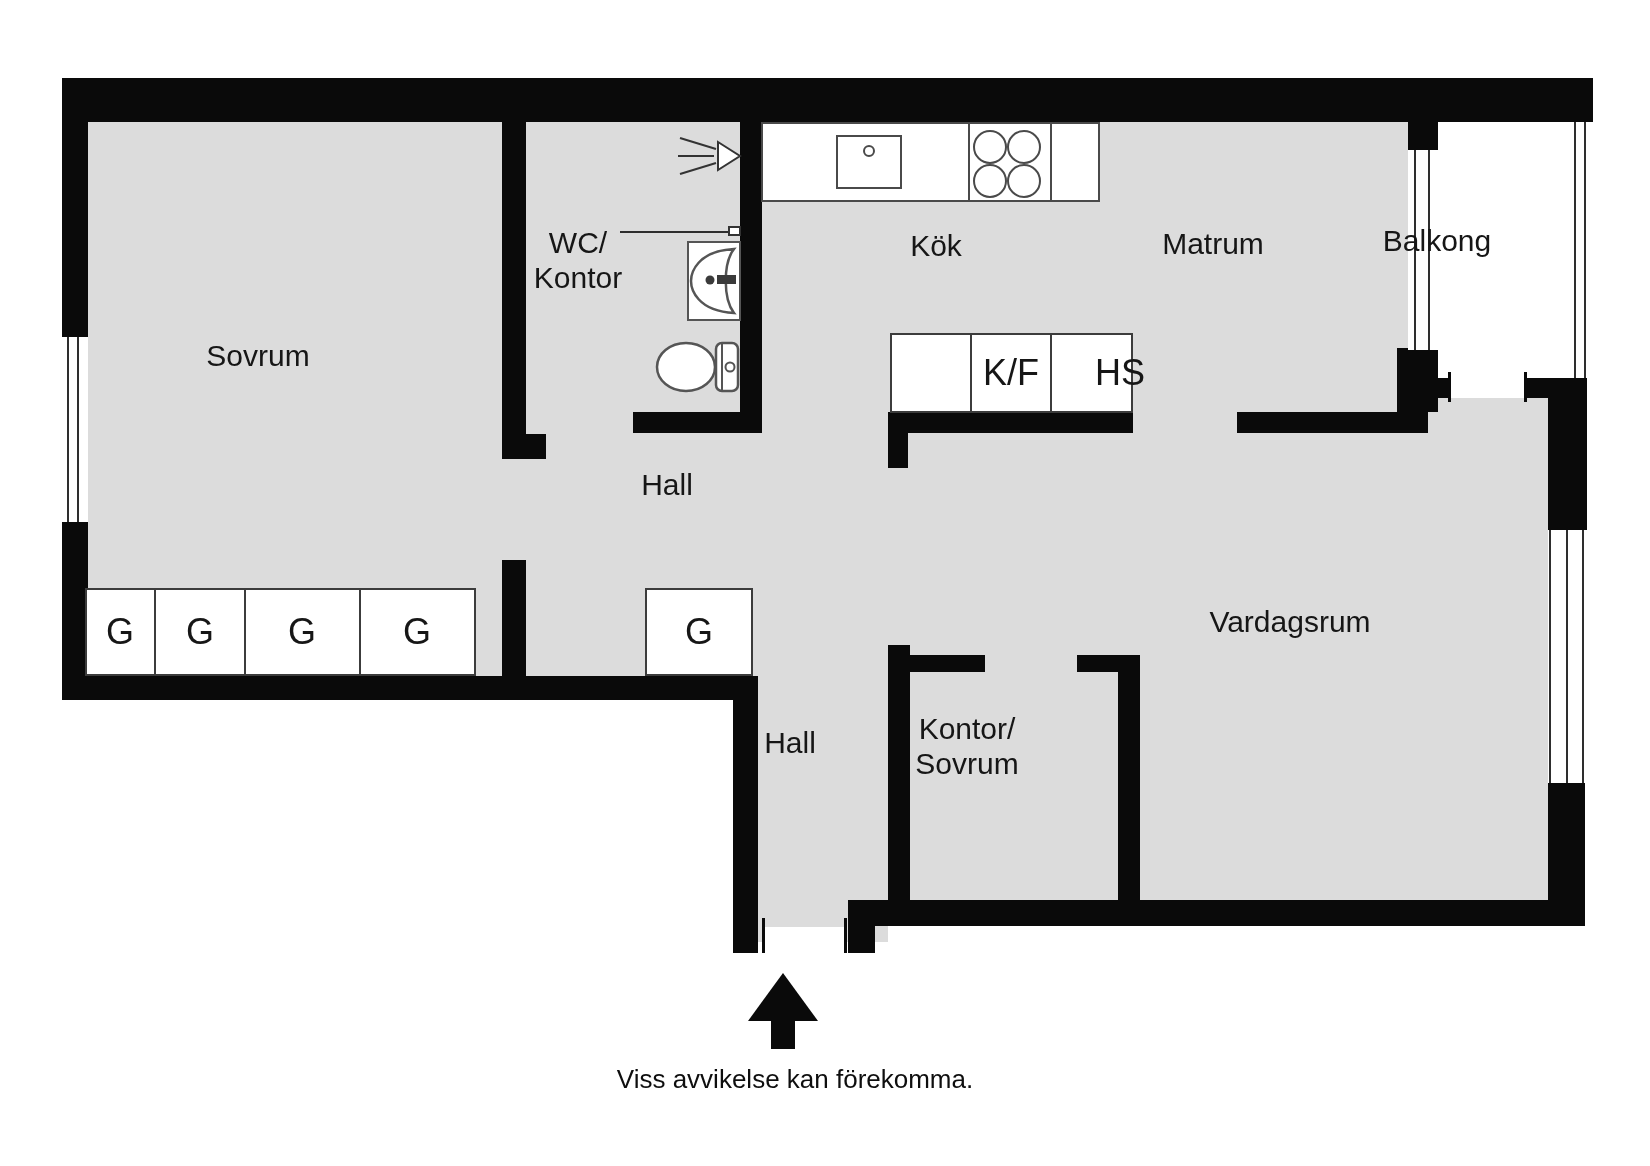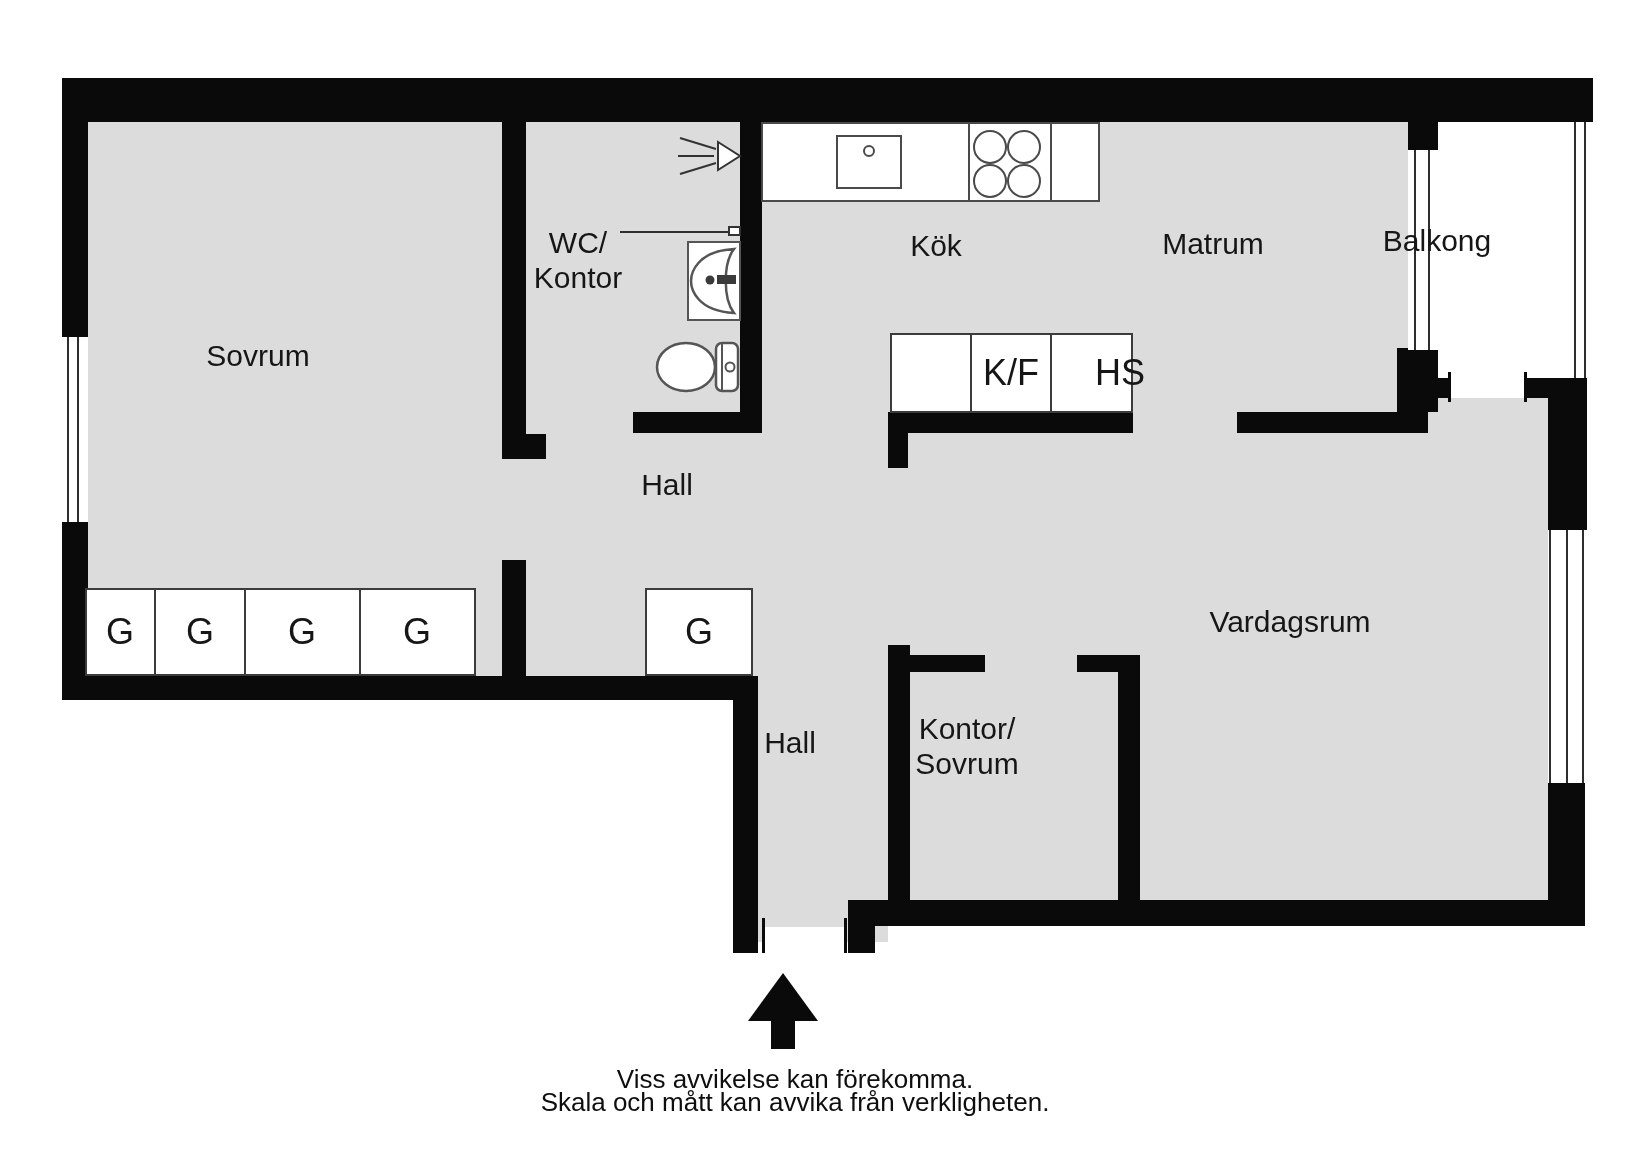--- a/index.html
+++ b/index.html
@@ -135,15 +135,14 @@
   <div class="lb room" style="left:790px;top:743px;">Hall</div>
   <div class="lb room" style="left:967px;top:746px;"><span>Kontor/</span><br><span>Sovrum</span></div>
   <div class="lb room" style="left:1290px;top:622px;">Vardagsrum</div>
 
   <svg style="left:748px;top:973px;" width="70" height="76" viewBox="0 0 70 76">
     <polygon points="35,0 70,48 0,48" fill="#0a0a0a"></polygon>
     <rect x="23" y="48" width="24" height="28" fill="#0a0a0a"></rect>
   </svg>
 
   <div class="lb note" style="left:795px;top:1079px;">Viss avvikelse kan förekomma.</div>
-  <div class="lb note" style="left:795px;top:1102px;">Skala och mått kan avvika från verkligheten.</div>
 
 </div>
 
 </body></html>

